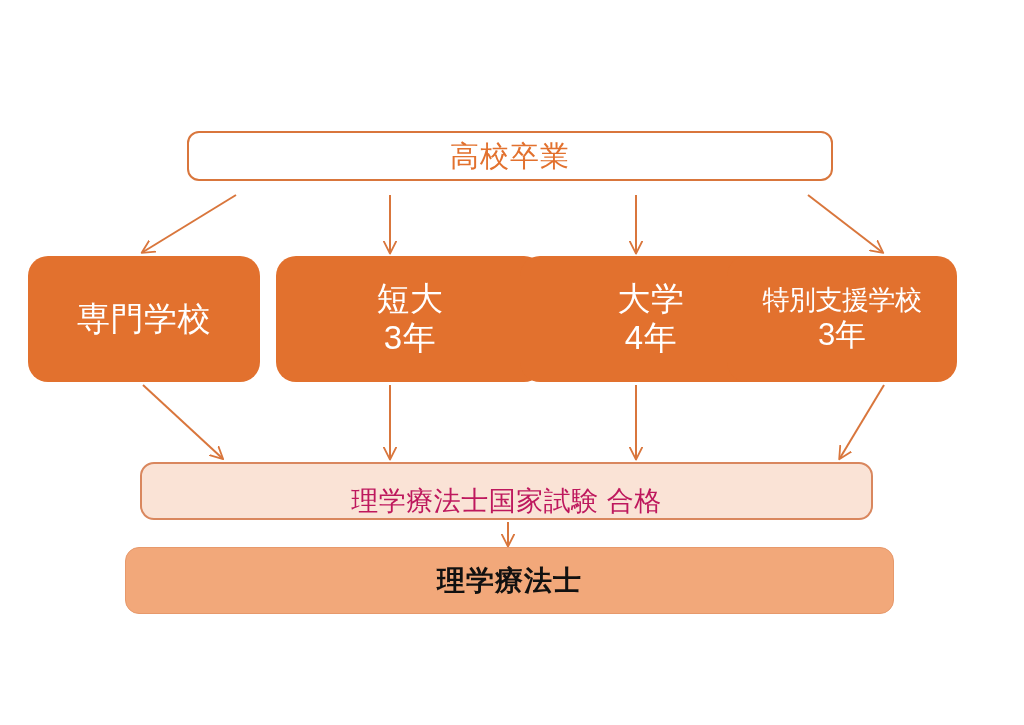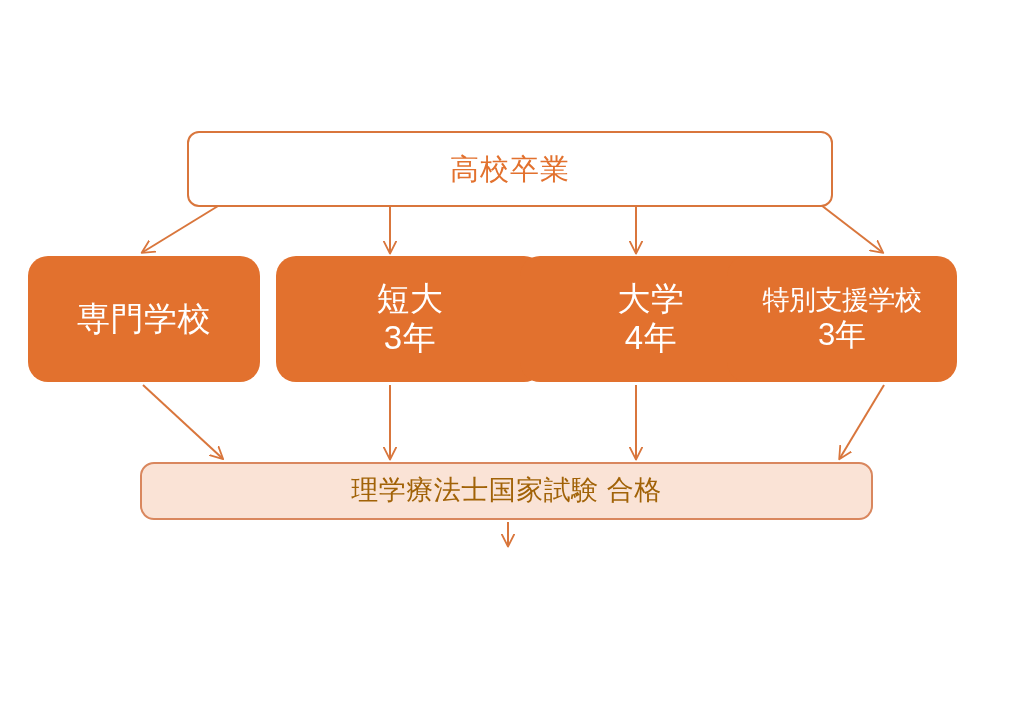--- a/index.html
+++ b/index.html
@@ -32,21 +32,21 @@
     justify-content: center;
     text-align: center;
     line-height: 1.18;
   }
 
   
   .node-top {
     left: 187px;
     top: 131px;
     width: 646px;
-    height: 76px;
+    height: 50px;
     background: #ffffff;
     border: 2px solid #D9763C;
     border-radius: 12px;
     color: #E2712E;
     font-size: 29px;
     font-weight: 400;
     letter-spacing: 1px;
   }
 
   
@@ -80,24 +80,25 @@
 
   
   .node-exam {
     left: 140px;
     top: 462px;
     width: 733px;
     height: 58px;
     background: #FAE3D6;
     border: 2px solid #D9875E;
     border-radius: 14px;
-    color: #a16207;
+    color: #be185d;
     font-size: 27px;
     font-weight: 400;
     letter-spacing: 0.5px;
+    justify-content: flex-end;
   }
 
   
   .node-result {
     left: 125px;
     top: 547px;
     width: 769px;
     height: 67px;
     background: #F2A87A;
     border: 1px solid #E7996B;
@@ -159,14 +160,17 @@
 
   <div class="node node-school" id="node-tokubetsu">
     <span class="line1">特別支援学校</span>
     <span class="line3">3年</span>
   </div>
 
   <div class="node node-exam" id="node-exam">
     <span>理学療法士国家試験 合格</span>
   </div>
 
+  <div class="node node-result" id="node-result">
+    <span>理学療法士</span>
+  </div>
 
 </div>
 
 </body></html>

